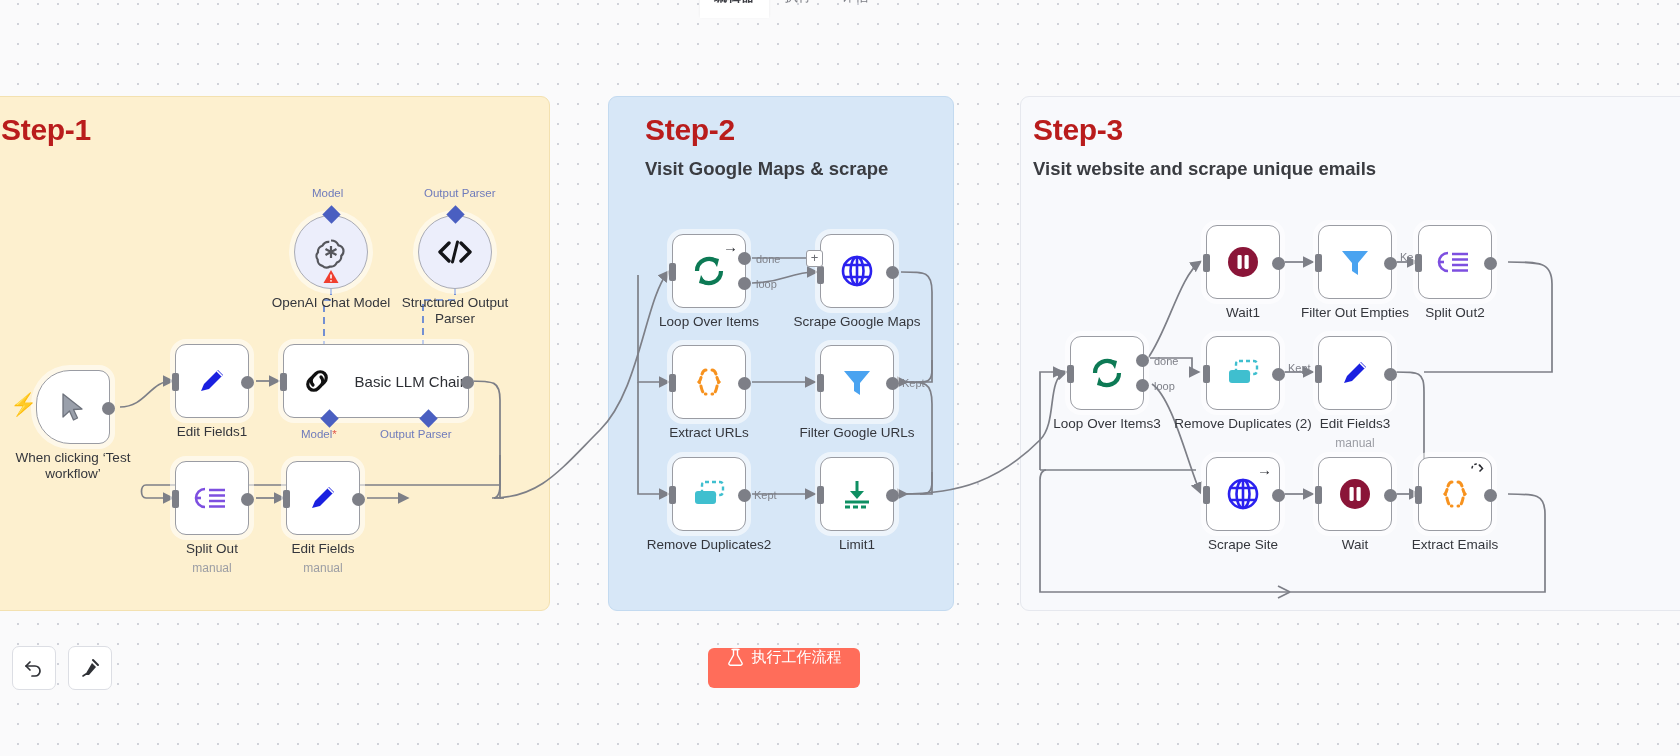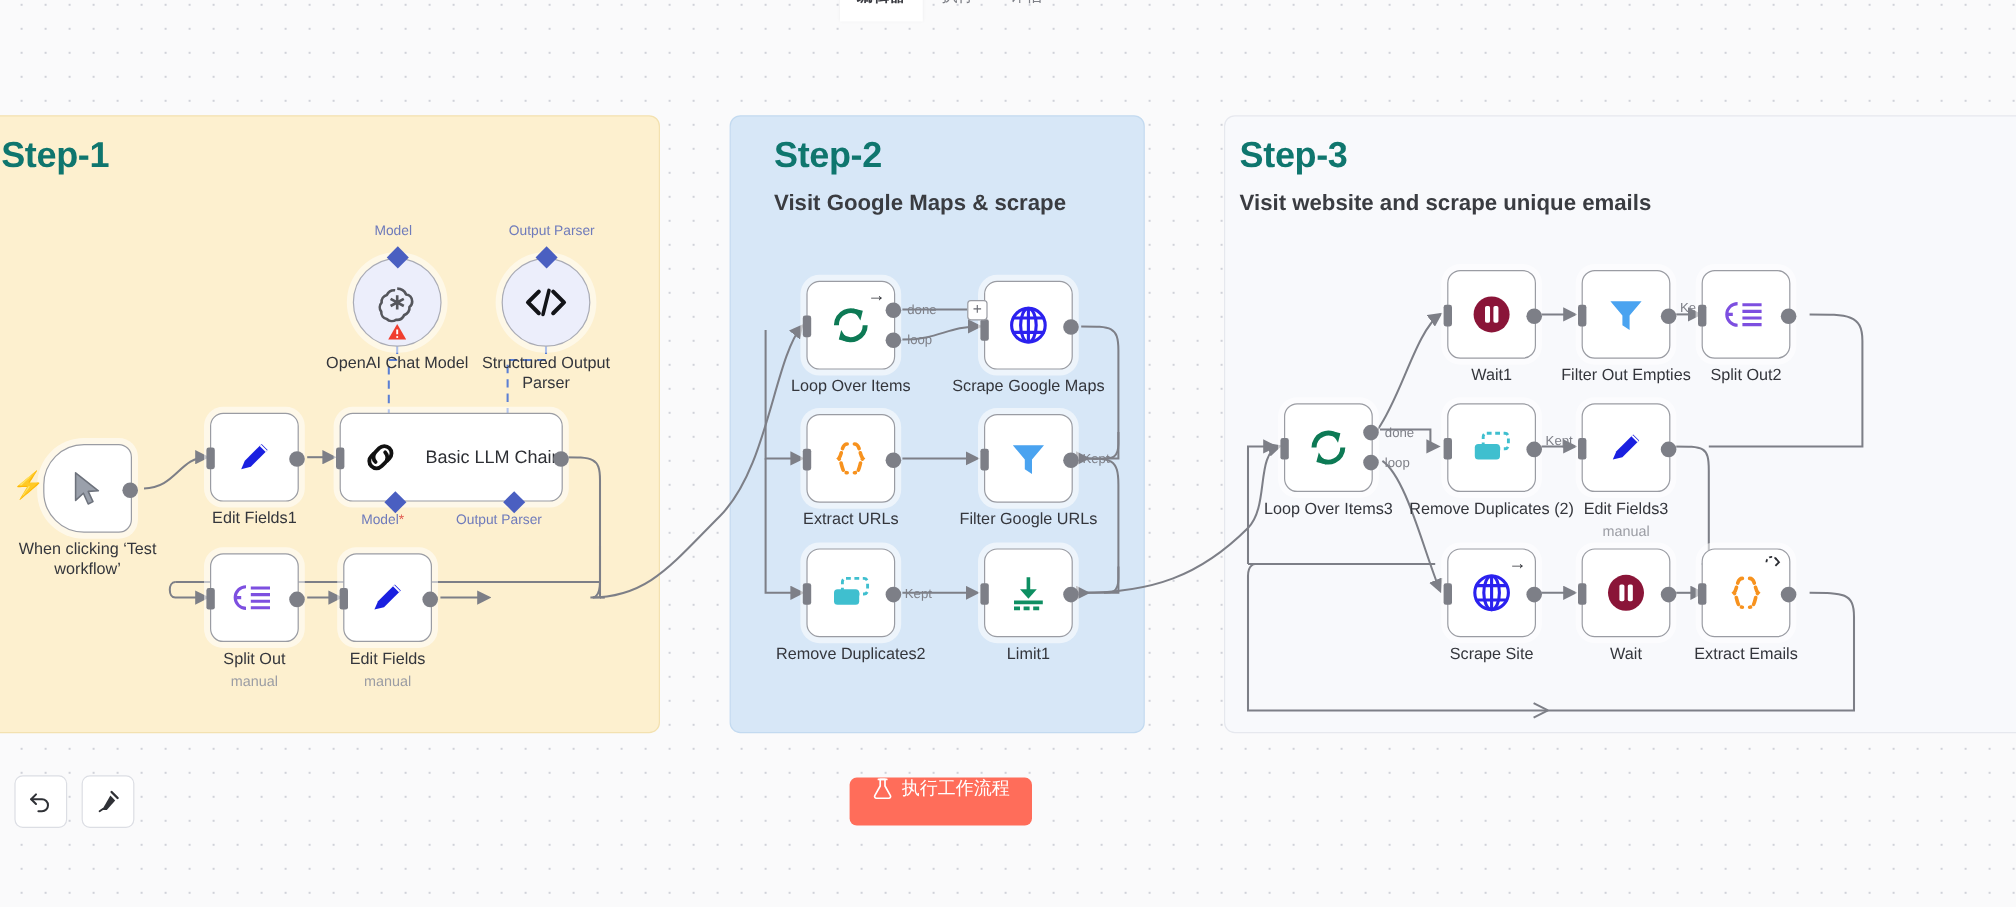--- a/index.html
+++ b/index.html
@@ -32,21 +32,21 @@
   }
   .tab.active { background: #ffffff; color: #3b3c42; font-weight: 600;
     box-shadow: 0 -1px 3px rgba(0,0,0,.06); }
   
   .note {
     position: absolute;
     border-radius: 9px;
     border: 1px solid transparent;
     overflow: visible;
   }
-  .note-title { font-size: 30px; font-weight: 700; color: #0f766e; letter-spacing: -.3px; }
+  .note-title { font-size: 30px; font-weight: 700; color: #b91c1c; letter-spacing: -.3px; }
   .note-sub   { font-size: 18.5px; font-weight: 600; color: #3a3c41; line-height: 1.32; margin-top: 10px; }
   #note1 { left: -36px; top: 96px; width: 586px; height: 515px;
            background: #fdf0cf; border-color: #f3e1b0; }
   #note2 { left: 608px; top: 96px; width: 346px; height: 515px;
            background: #d7e7f7; border-color: #c3daf0; }
   #note3 { left: 1020px; top: 96px; width: 690px; height: 515px;
            background: #f8f9fc; border-color: #e6e8ee; }
   .note-body { padding: 16px 24px 0 36px; }
   #note2 .note-body, #note3 .note-body { }
   #note3 .note-body { padding-left: 12px; }

